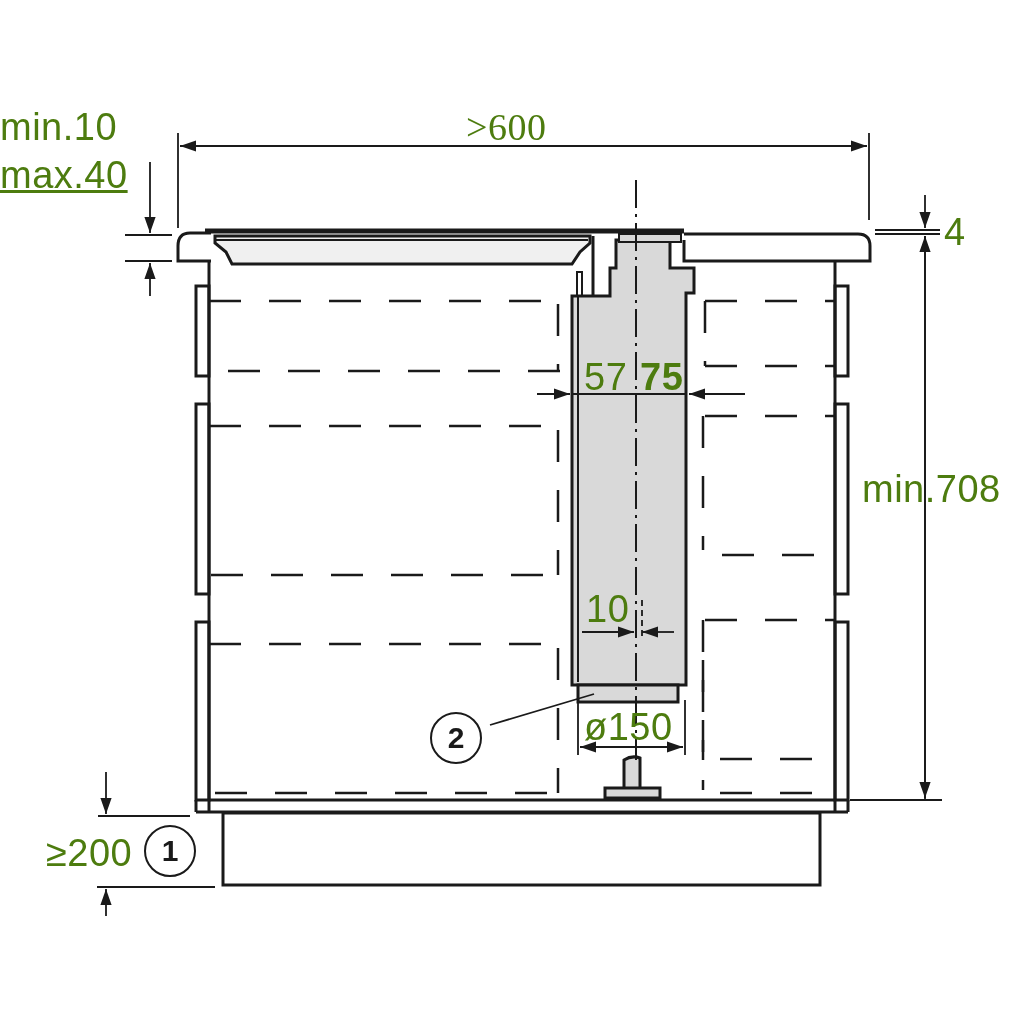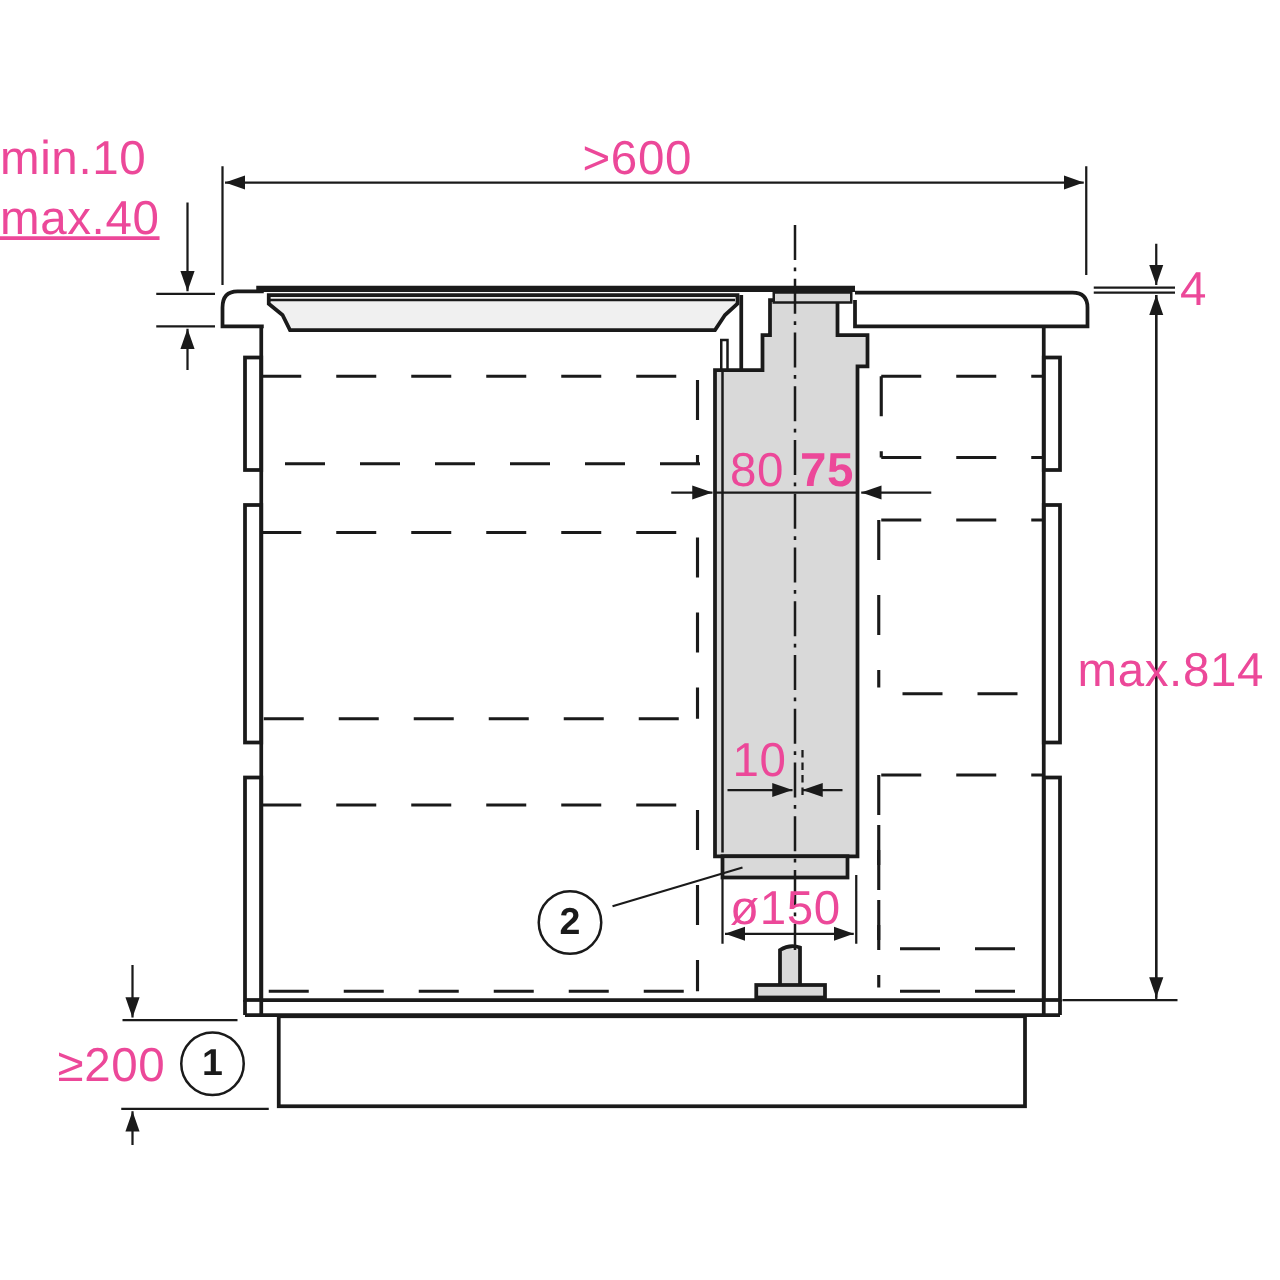--- a/index.html
+++ b/index.html
@@ -1,19 +1,19 @@
 <!DOCTYPE html>
 <html><head>
 <meta charset="utf-8">
 <style>
   html, body { margin: 0; padding: 0; background: #ffffff; }
   body { width: 1024px; height: 1024px; position: relative; overflow: hidden;
          font-family: "Liberation Sans", "DejaVu Sans", sans-serif; }
   #drawing { position: absolute; left: 0; top: 0; width: 1024px; height: 1024px; }
-  .dim-text { position: absolute; color: #ec4899; font-size: 38px; line-height: 1; white-space: nowrap; letter-spacing: 0.5px; }
+  .dim-text { position: absolute; color: #4d7c0f; font-size: 38px; line-height: 1; white-space: nowrap; letter-spacing: 0.5px; }
   .callout { position: absolute; width: 52px; height: 52px; border: 2px solid #1a1a1a; border-radius: 50%;
              display: flex; align-items: center; justify-content: center; font-weight: bold; font-size: 30px; color: #1a1a1a; background: #fff; box-sizing: border-box; }
 </style>
 </head>
 <body>
 
 <div id="drawing">
   <svg width="1024" height="1024" viewBox="0 0 1024 1024" xmlns="http://www.w3.org/2000/svg">
     <defs>
       <marker id="arr" viewBox="0 0 10 10" refX="10" refY="5" markerWidth="9" markerHeight="9" orient="auto-start-reverse">
@@ -132,24 +132,24 @@
       <line x1="97" y1="887" x2="215" y2="887"></line>
       <line x1="106" y1="772" x2="106" y2="814" marker-end="url(#arr)"></line>
       <line x1="106" y1="916" x2="106" y2="889" marker-end="url(#arr)"></line>
 
       <line x1="490" y1="725" x2="594" y2="694"></line>
     </g>
   </svg>
 
   <div class="dim-text" style="left:0px; top:108px;">min.10</div>
   <div class="dim-text" style="left:0px; top:156px;text-decoration:underline;">max.40</div>
-  <div class="dim-text" style="left:466px; top:108px;">&gt;600</div>
+  <div class="dim-text" style="left:466px; top:108px;font-family:Liberation Serif, serif;">&gt;600</div>
   <div class="dim-text" style="left:944px; top:213px;">4</div>
-  <div class="dim-text" style="left:862px; top:518px;">max.814</div>
-  <div class="dim-text" style="left:584px; top:358px;">80</div>
+  <div class="dim-text" style="left:862px; top:470px;">min.708</div>
+  <div class="dim-text" style="left:584px; top:358px;">57</div>
   <div class="dim-text" style="left:640px; top:358px;font-weight:bold;">75</div>
   <div class="dim-text" style="left:586px; top:590px;text-align:center;">10</div>
   <div class="dim-text" style="left:584px; top:708px;text-align:center;">ø150</div>
   <div class="dim-text" style="left:46px; top:834px;">≥200</div>
 
   <div class="callout" style="left:144px; top:825px;">1</div>
   <div class="callout" style="left:430px; top:712px;">2</div>
 </div>
 
 </body></html>

